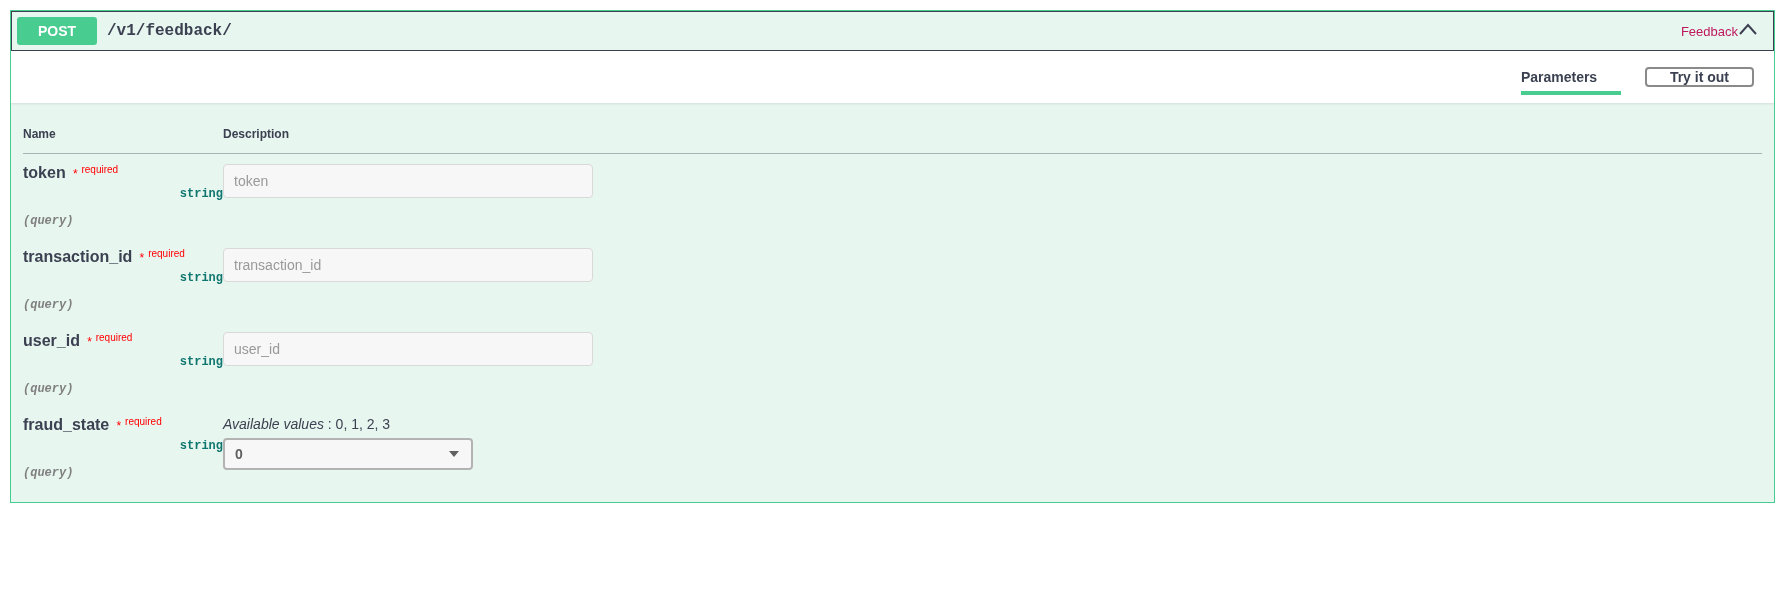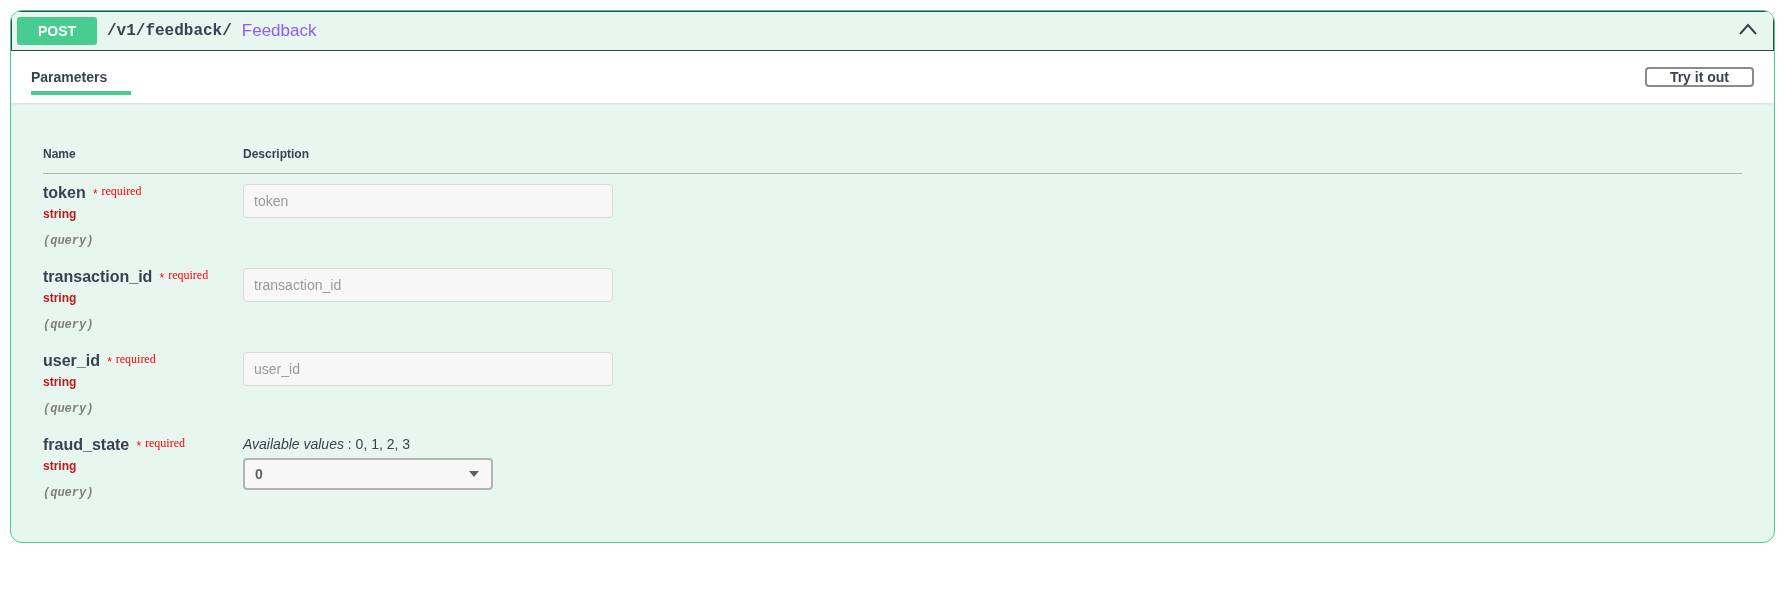--- a/index.html
+++ b/index.html
@@ -9,21 +9,21 @@
     }
     body {
       font-family: -apple-system, BlinkMacSystemFont, "Segoe UI", sans-serif;
       font-size: 14px;
       color: #3b4151;
       background: #fff;
     }
     .opblock {
       margin: 10px;
       border: 1px solid #49cc90;
-      border-radius: 12px;
+      border-radius: 0;
       background: #e8f6f0;
       overflow: hidden;
     }
     .opblock-summary {
       display: flex;
       align-items: center;
       padding: 5px;
       cursor: pointer;
       border: 1px solid #3b4151;
       background: #e8f6f0;
@@ -42,34 +42,36 @@
     .opblock-summary-path {
       font-family: "Courier New", monospace;
       font-weight: 700;
       font-size: 16px;
       color: #3b4151;
       padding: 0 10px;
       display: flex;
       align-items: center;
     }
     .opblock-summary-description {
-      font-size: 17px;
-      color: #8b5cf6;
+      font-size: 13px;
+      color: #be185d;
       flex: 1;
+      text-align: right;
     }
     .arrow-icon {
       margin-right: 10px;
     }
     .opblock-section-header {
       display: flex;
       align-items: center;
-      justify-content: space-between;
+      justify-content: flex-end;
       padding: 8px 20px;
       background: #fff;
       box-shadow: 0 1px 2px rgba(0,0,0,0.1);
+      gap: 24px;
     }
     .opblock-title {
       font-weight: 700;
       font-size: 14px;
       color: #3b4151;
       padding: 10px 0;
     }
     .tab-underline {
       height: 4px;
       width: 100px;
@@ -82,21 +84,21 @@
       border: 2px solid #8a8a8a;
       border-radius: 4px;
       color: #3b4151;
       font-weight: 700;
       font-size: 14px;
       padding: 0 23px;
       cursor: pointer;
       font-family: inherit;
     }
     .parameters-container {
-      padding: 32px;
+      padding: 12px;
     }
     .parameters table {
       width: 100%;
       border-collapse: collapse;
     }
     .parameters th {
       text-align: left;
       font-size: 12px;
       font-weight: 700;
       color: #3b4151;
@@ -116,32 +118,33 @@
       font-size: 16px;
       color: #3b4151;
       font-family: sans-serif;
     }
     .required-star {
       color: #ff0000;
       font-size: 12px;
     }
     .required-label {
       color: #ff0000;
-      font-size: 12px;
-      font-family: Liberation Serif, serif;
+      font-size: 10px;
+      font-family: Liberation Sans, sans-serif;
       padding-top: 5px;
       vertical-align: top;
       margin-top: 20px;
     }
     .param-type {
-      font-family: Liberation Sans, sans-serif;
+      font-family: Liberation Mono, monospace;
       font-weight: 600;
       font-size: 12px;
-      color: #b91c1c;
+      color: #0f766e;
       padding: 5px 0;
+      text-align: right;
     }
     .param-in {
       font-family: "Courier New", monospace;
       font-style: italic;
       font-size: 12px;
       color: #808080;
       font-weight: 600;
       margin-top: 8px;
     }
     .param-input {

